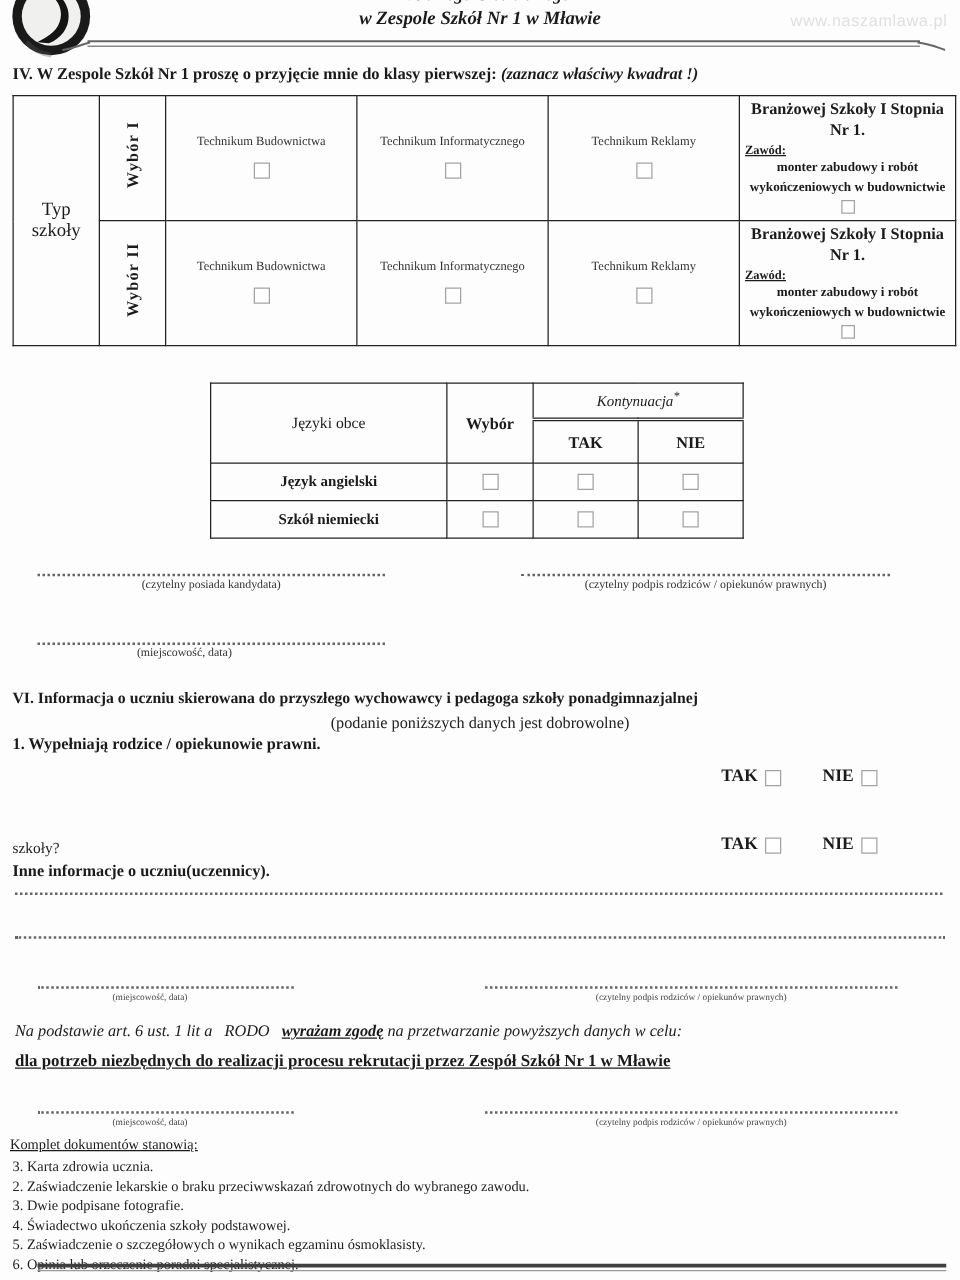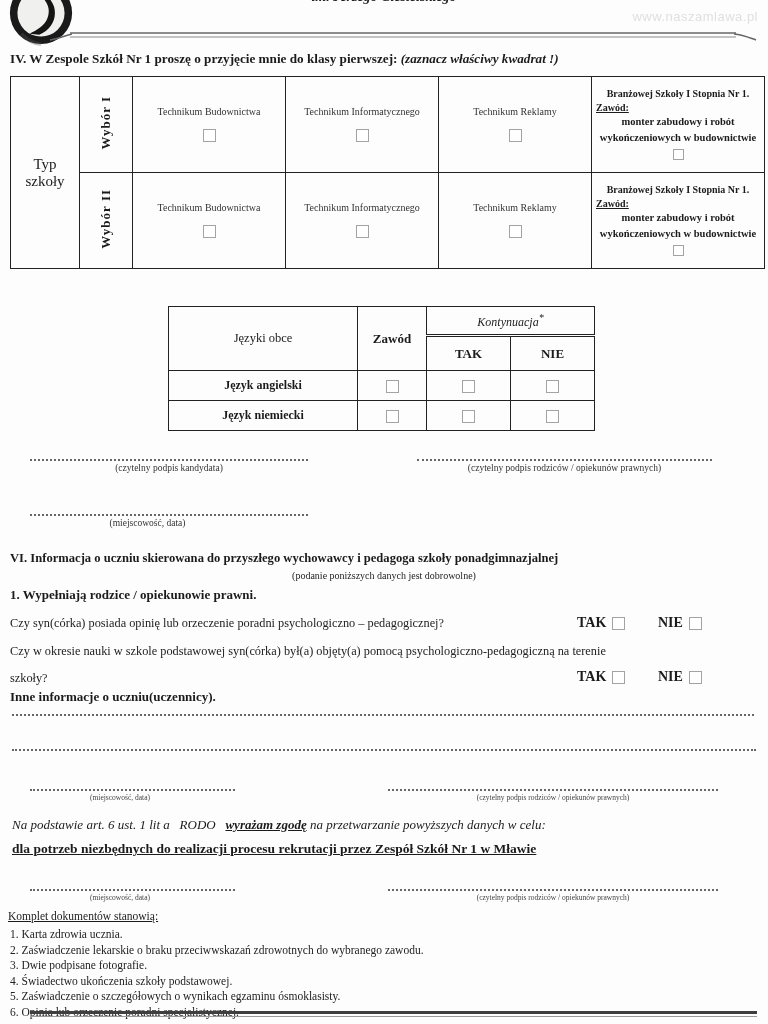--- a/index.html
+++ b/index.html
@@ -27,21 +27,21 @@
   table{border-collapse:collapse;}
   .t4{left:10px; top:76px; table-layout:fixed;}
   .t4 td{border:1.6px solid #222; vertical-align:middle; text-align:center; padding:2px;}
   .t4 tr{height:96px;}
   .t4-type{width:64px; font-size:15px;}
   .t4-choice{width:48px;}
   .vert{writing-mode:vertical-rl; transform:rotate(180deg); font-weight:bold; font-size:13px; letter-spacing:1px; white-space:nowrap;}
   .t4-opt{width:148px;}
   .optlbl{font-size:10px; color:#333; margin-bottom:9px;}
   .t4-branch{width:168px; padding:3px 5px;}
-  .btitle{font-weight:bold; font-size:10px; line-height:1.3;}
+  .btitle{font-weight:bold; font-size:13px; line-height:1.3;}
   .bzawod{font-weight:bold; font-size:10px; text-decoration:underline; text-align:left; margin:2px 0 1px 2px;}
   .bvalue{font-weight:bold; font-size:10.5px; line-height:1.5;}
 
   
   .cb{display:inline-block; width:13px; height:13px; border:1.5px solid #a3a3a3; background:#fff; vertical-align:middle; box-sizing:border-box;}
   .cb-s{width:11px;height:11px;}
 
   
   .s5-heading{left:10px; top:281px; width:756px; font-size:12.8px;}
   .t5{left:168px; top:306px; table-layout:fixed;}
@@ -53,21 +53,21 @@
   .t5 .lang-row{height:30px;}
   .lang-name{font-weight:bold; font-size:12px;}
 
   
   .dots{border-bottom:2px dotted #666; height:0;}
   .cap{font-size:9.5px; color:#333; text-align:center;}
   .cap-tiny{font-size:7.5px; color:#444; text-align:center;}
 
   
   .s6-title{left:10px; top:551px; width:756px; font-size:12.6px; font-weight:bold;}
-  .s6-sub{left:0; top:570px; width:768px; text-align:center; font-size:10px; color:#222;}
+  .s6-sub{left:0; top:570px; width:768px; text-align:center; font-size:13px; color:#222;}
   .s6-fill{left:10px; top:587px; font-size:13px; font-weight:bold;}
   .q{font-size:12.3px; color:#222;}
   .yn{white-space:nowrap;}
   .ynlbl{font-weight:bold; font-size:14px; margin-right:6px; vertical-align:middle;}
 
   
   .rodo1{left:12px; top:817px; width:750px; font-size:13px; white-space:pre-wrap;}
   .rodo2{left:12px; top:841px; width:750px; font-size:13.5px; font-weight:bold; text-decoration:underline;}
 
   
@@ -83,20 +83,21 @@
 
   <div class="abs logo">
     <svg width="66" height="66" viewBox="0 0 70 70">
       <circle cx="35" cy="35" r="33" fill="#1a1a1a"></circle>
       <circle cx="35" cy="35" r="25" fill="#f0f0ee"></circle>
       <path d="M28 12 C 40 19 46 29 42 40 C 39 49 30 53 23 57 L 33 58 C 46 53 52 41 49 29 C 46 19 38 13 28 12 Z" fill="#141414"></path>
       <path d="M14 57 A 33 33 0 0 0 35 68" fill="none" stroke="#555" stroke-width="4" opacity="0.35"></path>
     </svg>
   </div>
   <div class="abs patron-line">im. Jerzego Ciesielskiego</div>
+  <div class="abs school-line">w Zespole Szkół Nr 1 w Mławie</div>
   <div class="abs watermark">www.naszamlawa.pl</div>
   <div class="abs header-rule">
     <svg width="710" height="16" viewBox="0 0 710 16">
       <path d="M22 6 H 688" stroke="#666" stroke-width="1.6" fill="none"></path>
       <path d="M22 10 H 688" stroke="#8a8a8a" stroke-width="1.2" fill="none"></path>
       <path d="M2 13 C 10 12 16 9 24 7" stroke="#666" stroke-width="1.6" fill="none"></path>
       <path d="M686 7 C 696 8 702 11 708 13" stroke="#666" stroke-width="1.6" fill="none"></path>
     </svg>
   </div>
 
@@ -159,65 +160,63 @@
       </td>
     </tr>
   </tbody>
     </table>
 
 
   <table class="abs t5">
     <tbody>
         <tr>
       <td class="t5-langcol" rowspan="2">Języki obce</td>
-      <td class="t5-choicecol" rowspan="2">Zawód</td>
+      <td class="t5-choicecol" rowspan="2">Wybór</td>
       <td class="t5-kont" colspan="2">
         <span>Kontynuacja</span><sup>*</sup>
       </td>
     </tr>
     <tr>
       <td class="t5-yn">TAK</td>
       <td class="t5-yn">NIE</td>
     </tr>
     <tr class="lang-row">
       <td class="lang-name">Język angielski</td>
       <td><span class="cb"></span></td>
       <td><span class="cb"></span></td>
       <td><span class="cb"></span></td>
     </tr>
     <tr class="lang-row">
-      <td class="lang-name">Język niemiecki</td>
+      <td class="lang-name">Szkół niemiecki</td>
       <td><span class="cb"></span></td>
       <td><span class="cb"></span></td>
       <td><span class="cb"></span></td>
     </tr>
   </tbody>
     </table>
 
   <div class="abs dots" style="left:30px; top:459px; width:278px;"></div>
-  <div class="abs cap" style="left:30px; top:463px; width:278px;">(czytelny podpis kandydata)</div>
+  <div class="abs cap" style="left:30px; top:463px; width:278px;">(czytelny posiada kandydata)</div>
   <div class="abs dots" style="left:417px; top:459px; width:295px;"></div>
   <div class="abs cap" style="left:417px; top:463px; width:295px;">(czytelny podpis rodziców / opiekunów prawnych)</div>
 
   <div class="abs dots" style="left:30px; top:514px; width:278px;"></div>
   <div class="abs cap" style="left:30px; top:518px; width:235px;">(miejscowość, data)</div>
 
   <div class="abs s6-title">VI. Informacja o uczniu skierowana do przyszłego wychowawcy i pedagoga szkoły ponadgimnazjalnej</div>
   <div class="abs s6-sub">(podanie poniższych danych jest dobrowolne)</div>
   <div class="abs s6-fill">1. Wypełniają rodzice / opiekunowie prawni.</div>
 
-  <div class="abs q" style="left:10px; top:616px; width:555px;">Czy syn(córka) posiada opinię lub orzeczenie poradni psychologiczno – pedagogicznej?</div>
   <span class="abs yn" style="left:577px; top:613px;">
     <span class="ynlbl">TAK</span><span class="cb"></span>
   </span>
   <span class="abs yn" style="left:658px; top:613px;">
     <span class="ynlbl">NIE</span><span class="cb"></span>
   </span>
 
-  <div class="abs q" style="left:10px; top:644px; width:745px;">Czy w okresie nauki w szkole podstawowej syn(córka) był(a) objęty(a) pomocą psychologiczno-pedagogiczną na terenie</div>
   <div class="abs q" style="left:10px; top:671px;">szkoły?</div>
   <span class="abs yn" style="left:577px; top:667px;">
     <span class="ynlbl">TAK</span><span class="cb"></span>
   </span>
   <span class="abs yn" style="left:658px; top:667px;">
     <span class="ynlbl">NIE</span><span class="cb"></span>
   </span>
 
   <div class="abs b" style="left:10px; top:689px; font-size:13px;">Inne informacje o uczniu(uczennicy).</div>
 
@@ -232,21 +231,21 @@
   <div class="abs rodo1"><span class="i">Na podstawie art. 6 ust. 1 lit a   RODO   </span><span class="biu">wyrażam zgodę</span><span class="i"> na przetwarzanie powyższych danych w celu:</span></div>
   <div class="abs rodo2">dla potrzeb niezbędnych do realizacji procesu rekrutacji przez Zespół Szkół Nr 1 w Mławie</div>
 
   <div class="abs dots" style="left:30px; top:889px; width:205px;"></div>
   <div class="abs cap-tiny" style="left:30px; top:893px; width:180px;">(miejscowość, data)</div>
   <div class="abs dots" style="left:388px; top:889px; width:330px;"></div>
   <div class="abs cap-tiny" style="left:388px; top:893px; width:330px;">(czytelny podpis rodziców / opiekunów prawnych)</div>
 
   <div class="abs docs-heading">Komplet dokumentów stanowią:</div>
   <div class="abs docs">
-    <div>1. Karta zdrowia ucznia.</div>
+    <div>3. Karta zdrowia ucznia.</div>
     <div>2. Zaświadczenie lekarskie o braku przeciwwskazań zdrowotnych do wybranego zawodu.</div>
     <div>3. Dwie podpisane fotografie.</div>
     <div>4. Świadectwo ukończenia szkoły podstawowej.</div>
     <div>5. Zaświadczenie o szczegółowych o wynikach egzaminu ósmoklasisty.</div>
     <div>6. Opinia lub orzeczenie poradni specjalistycznej.</div>
   </div>
 
   <div class="abs bottom-rule"></div>
 
 </div>

